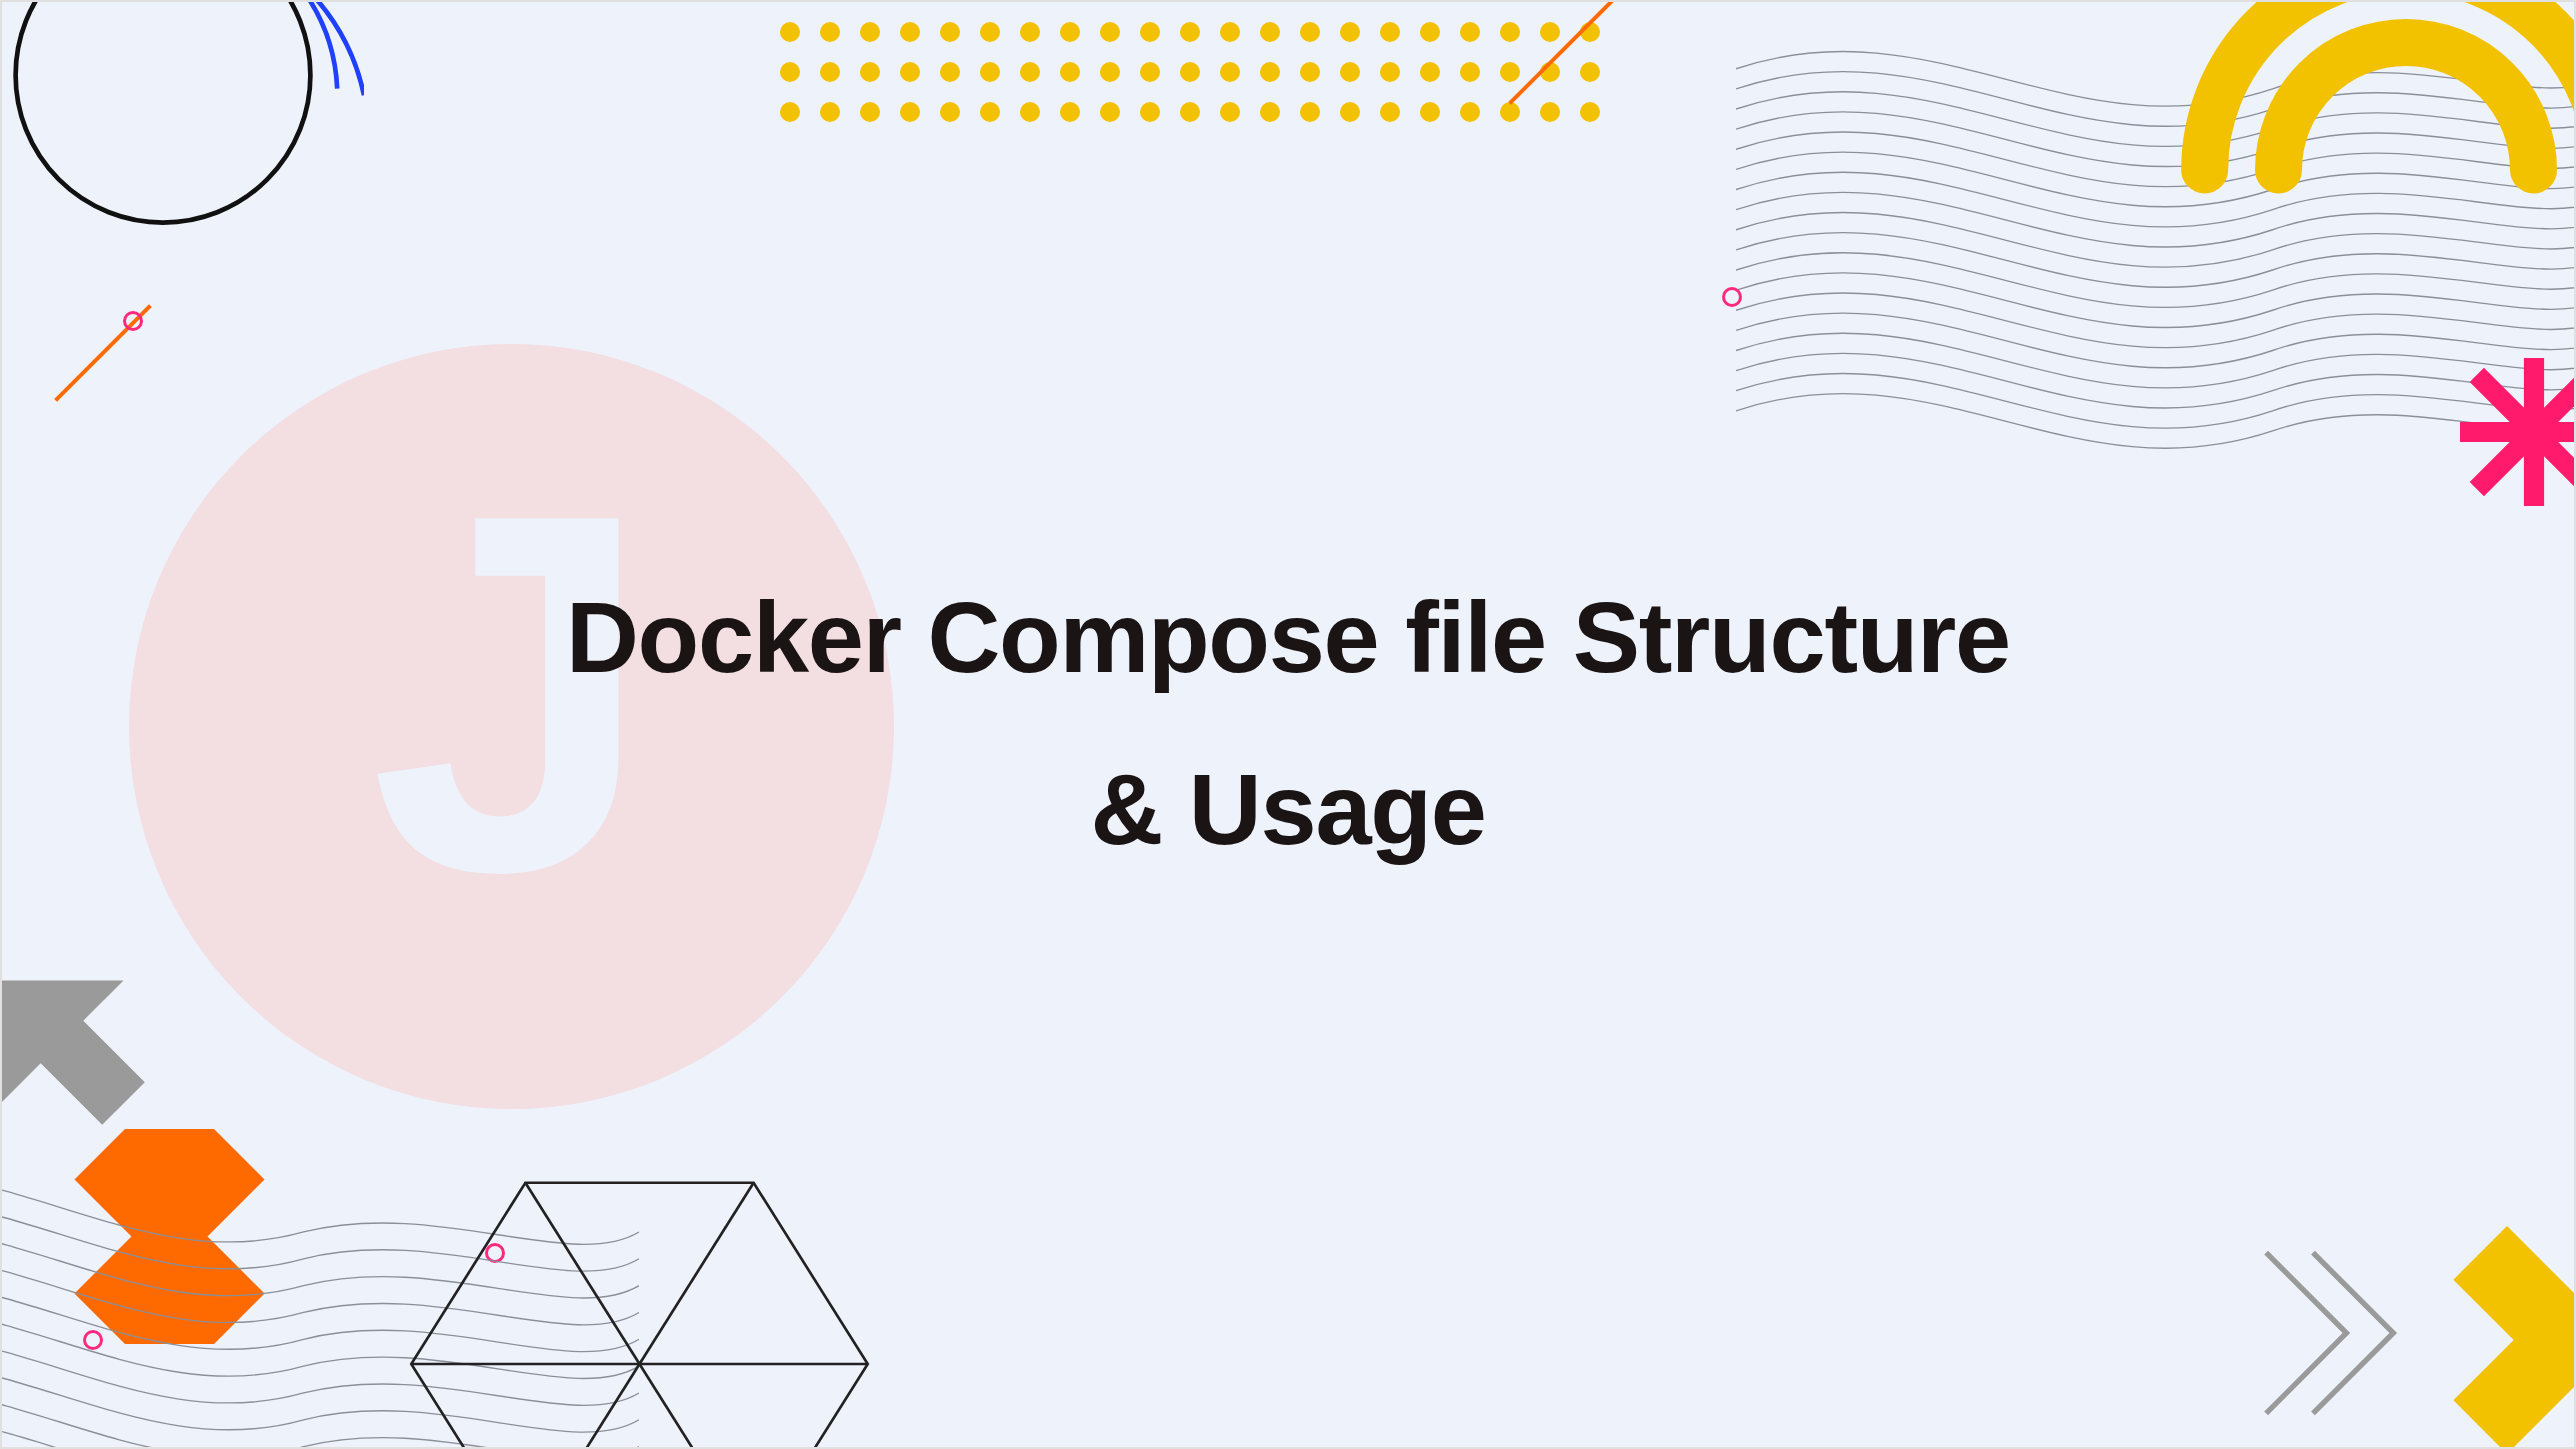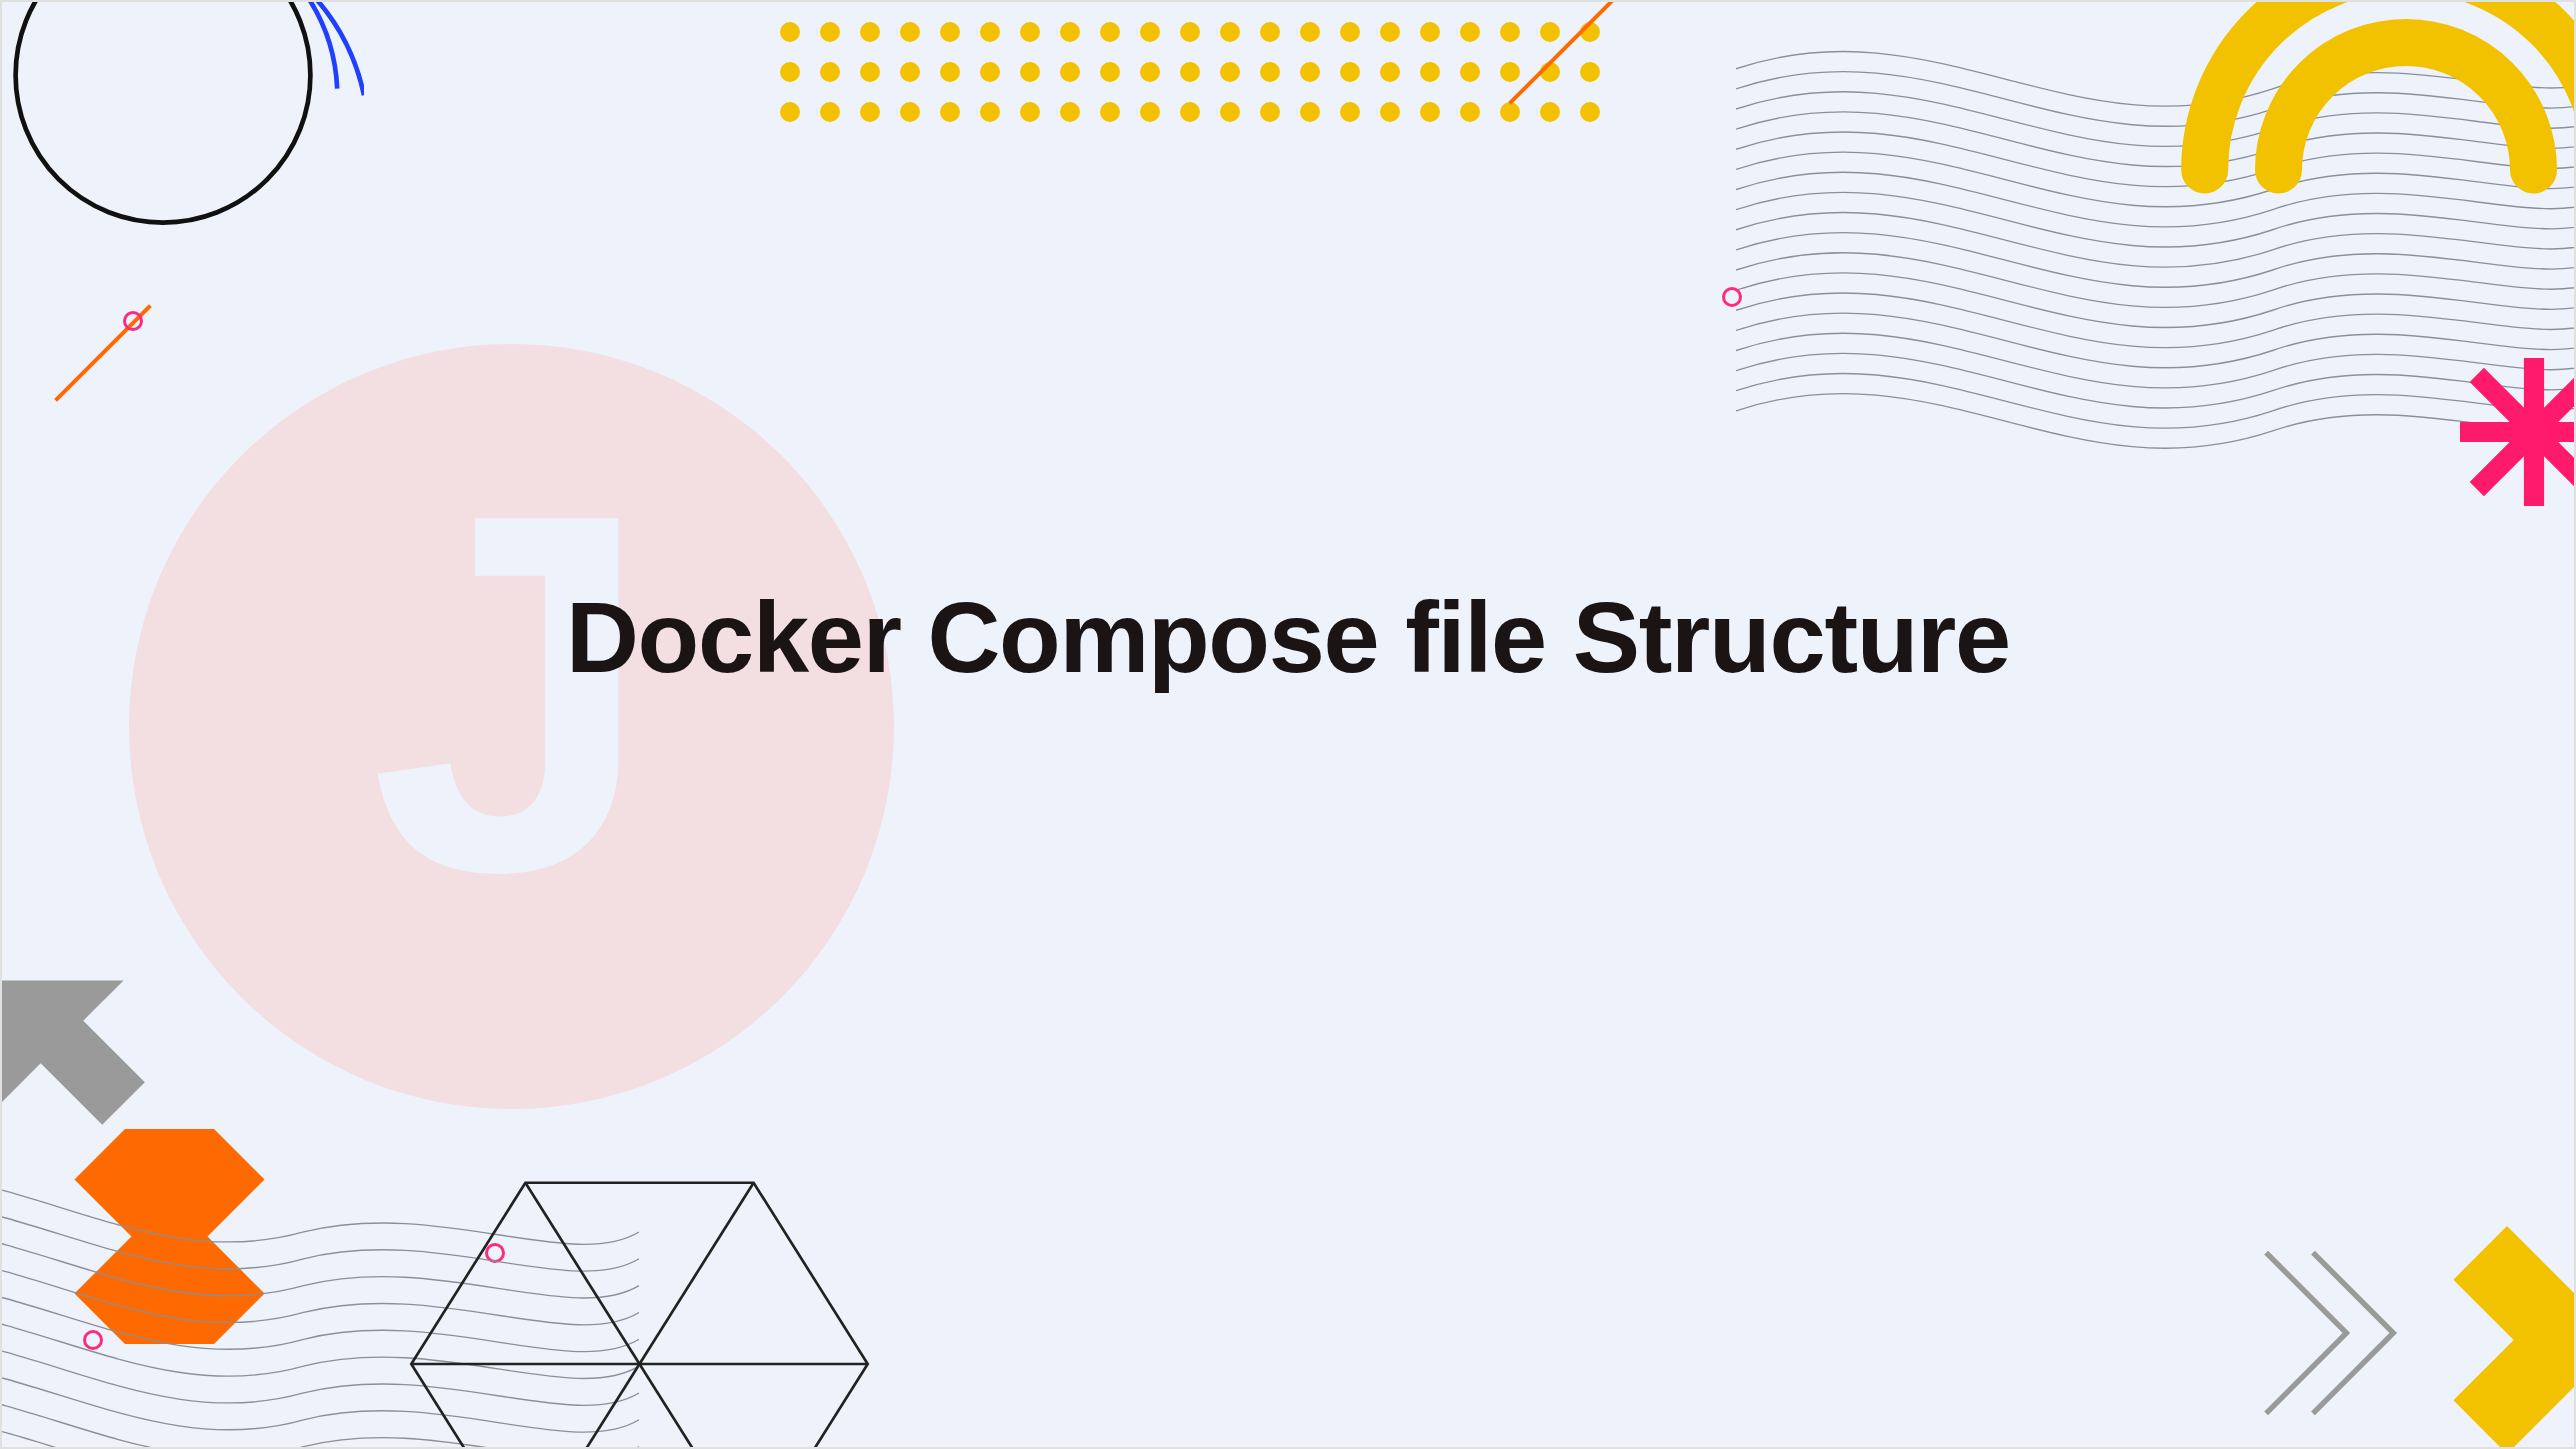--- a/index.html
+++ b/index.html
@@ -272,14 +272,15 @@
 </div>
 
 <div class="deco diamond-yellow">
   <svg viewBox="0 0 340 340" width="228" height="228">
     <path d="M170,0 L340,170 L170,340 L90,260 L180,170 L90,80 Z" fill="#f2c200"></path>
   </svg>
 </div>
 
 <div class="title-wrap">
   <div class="title-line">Docker Compose file Structure</div>
+  <div class="title-line">&amp; Usage</div>
 </div>
 
 
 </body></html>

